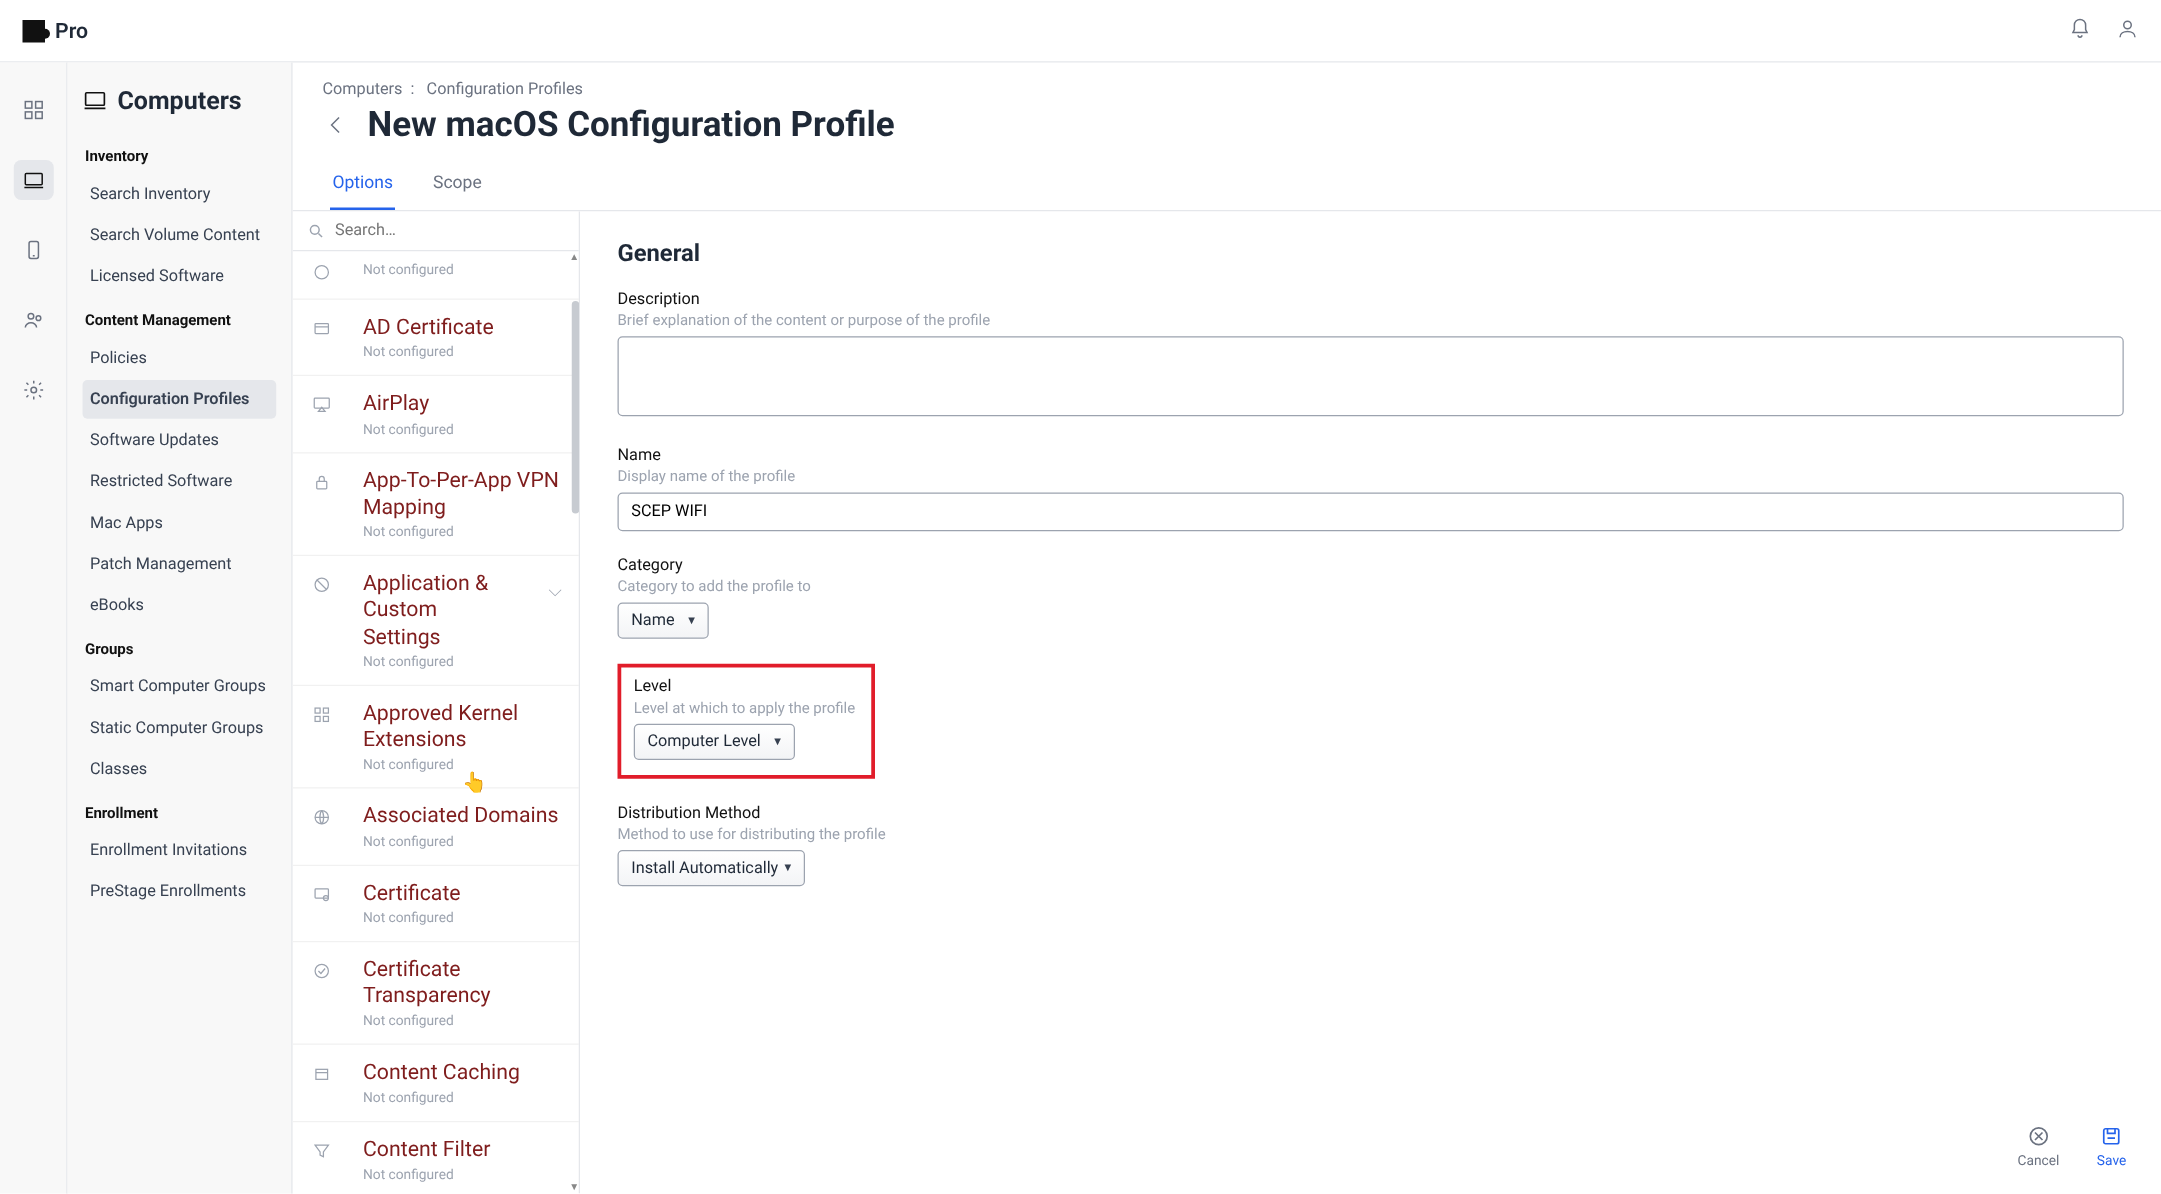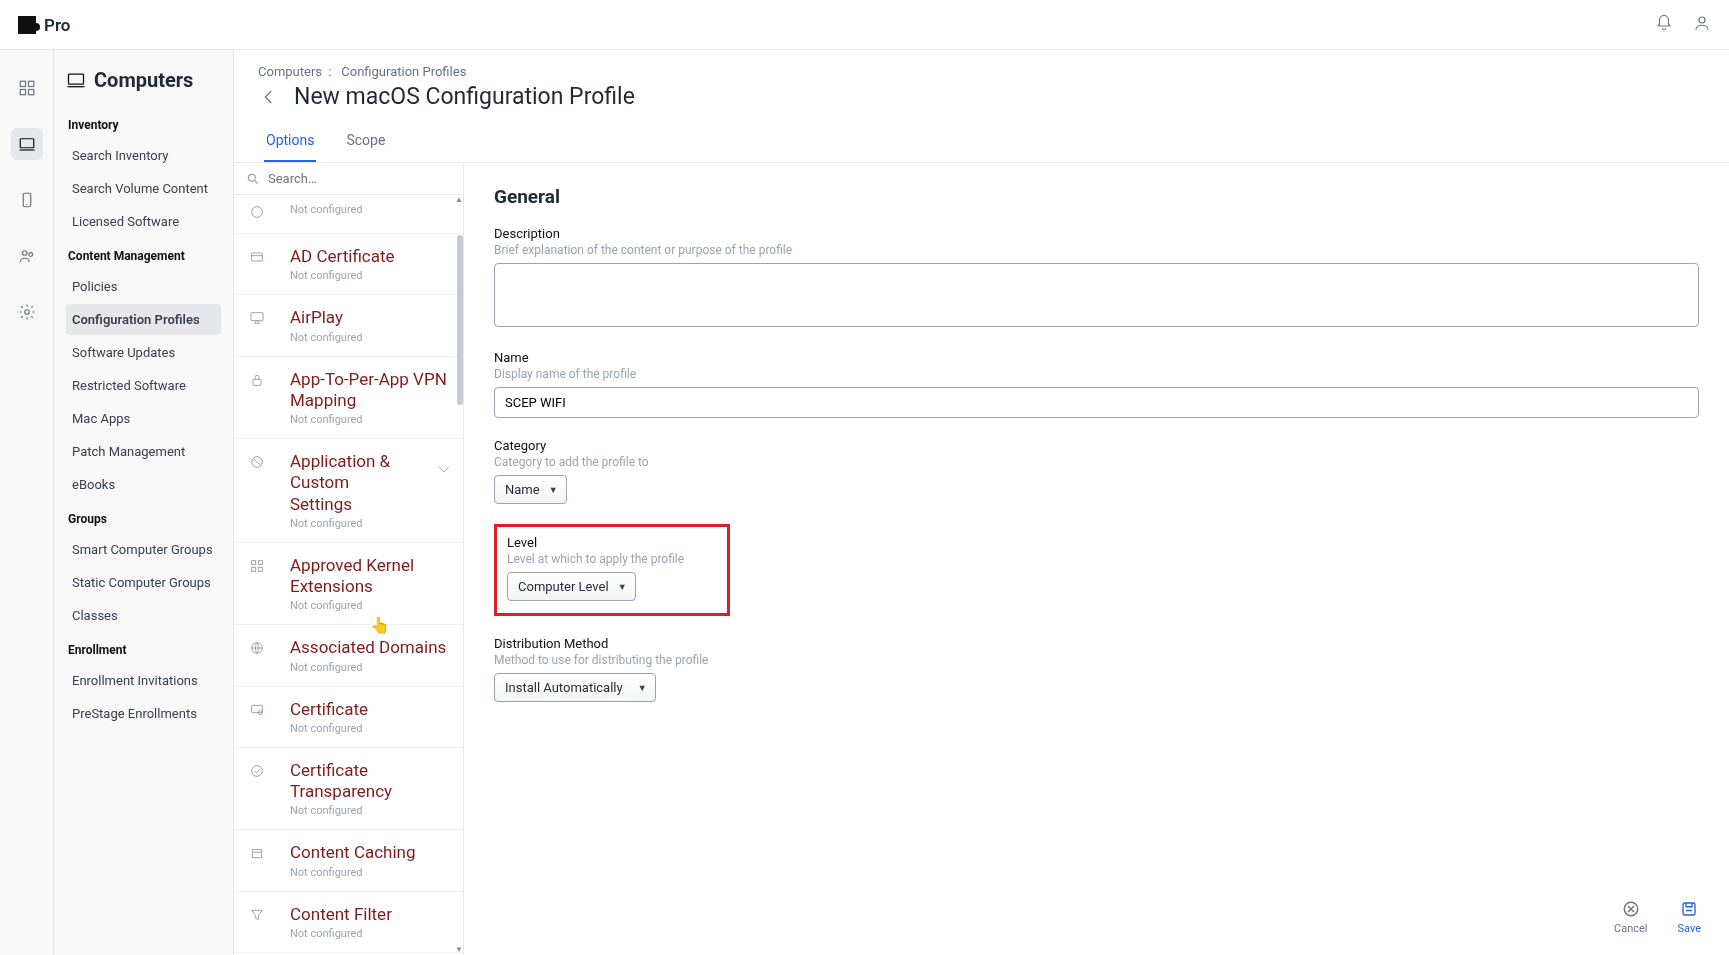--- a/index.html
+++ b/index.html
@@ -17,21 +17,21 @@
 .sidebar{width:180px;background:#f8f8f8;border-right:1px solid #e5e7eb;padding:18px 12px;overflow-y:auto}
 .side-title{display:flex;align-items:center;gap:8px;font-weight:700;font-size:20px;margin-bottom:26px}
 .side-section-label{font-size:12px;font-weight:700;color:#111;margin:12px 2px 8px}
 .side-item{padding:8px 6px;font-size:13px;color:#374151;border-radius:4px;cursor:pointer;margin:2px 0}
 .side-item.active{background:#e5e7eb;font-weight:600}
 .main{flex:1;display:flex;flex-direction:column;overflow:hidden}
 .crumbs{padding:14px 24px 4px;font-size:13px;color:#6b7280}
 .crumbs a{color:#6b7280;text-decoration:none}
 .page-title-row{display:flex;align-items:center;gap:14px;padding:0 24px 10px}
 .back-btn{width:22px;height:22px;display:flex;align-items:center;justify-content:center;color:#6b7280;cursor:pointer}
-.page-title{font-size:23px;font-weight:400}
+.page-title{font-size:28px;font-weight:700}
 .tabs{display:flex;gap:28px;padding:0 30px;border-bottom:1px solid #e5e7eb}
 .tab{padding:12px 2px;font-size:14px;color:#6b7280;cursor:pointer;border-bottom:2px solid transparent}
 .tab.active{color:#2563eb;border-bottom-color:#2563eb}
 .content-row{display:flex;flex:1;overflow:hidden}
 .payloads{width:230px;border-right:1px solid #e5e7eb;display:flex;flex-direction:column}
 .pl-search{border-bottom:1px solid #e5e7eb;padding:8px 12px;display:flex;align-items:center;gap:8px}
 .pl-search input{border:none;outline:none;background:transparent;font-size:13px;flex:1}
 .pl-scroll{flex:1;overflow-y:auto;position:relative}
 .pl-item{display:flex;align-items:flex-start;gap:24px;padding:12px 14px;border-bottom:1px solid #f1f1f1;cursor:pointer}
 .pl-icon{width:18px;height:18px;flex-shrink:0;display:flex;align-items:center;justify-content:center;color:#9ca3af;margin-top:2px}
@@ -41,23 +41,23 @@
 .pl-sub{font-size:11px;color:#9ca3af;margin-top:2px}
 .pl-chevron{color:#9ca3af;font-size:14px;padding-top:8px}
 .detail{flex:1;padding:22px 30px;overflow-y:auto;position:relative;padding-bottom:80px}
 .detail h2{font-size:19px;font-weight:700;margin-bottom:18px}
 .field{margin-bottom:20px}
 .field-label{font-size:13px;color:#111;margin-bottom:2px}
 .field-hint{font-size:12px;color:#9ca3af;margin-bottom:6px}
 .text-input{width:100%;border:1px solid #9ca3af;border-radius:4px;padding:7px 10px;font-size:13px;outline:none}
 .textarea{width:100%;border:1px solid #9ca3af;border-radius:4px;padding:7px 10px;font-size:13px;outline:none;height:64px;resize:none}
 .select{border:1px solid #9ca3af;border-radius:4px;padding:6px 26px 6px 10px;font-size:13px;background:linear-gradient(#fff,#f3f4f6);display:inline-flex;align-items:center;position:relative;cursor:pointer}
-.select.wide{padding-right:32px}
+.select.wide{padding-right:20px}
 .select::after{content:"▼";font-size:9px;color:#374151;position:absolute;right:8px}
-.highlight-box{border:3px solid #e11d2a;padding:8px 10px 12px;margin-bottom:20px;width:236px}
+.highlight-box{border:3px solid #e11d2a;padding:8px 10px 12px;margin-bottom:20px;width:206px}
 .highlight-box .field{margin-bottom:0}
 .footer{position:absolute;bottom:20px;right:28px;display:flex;gap:30px}
 .foot-btn{display:flex;flex-direction:column;align-items:center;gap:4px;font-size:11px;color:#6b7280;cursor:pointer}
 .foot-btn.save{color:#2563eb}
 .scroll-track{position:absolute;right:0;top:0;bottom:0;width:8px}
 .scroll-thumb{position:absolute;right:0;top:40px;width:6px;height:170px;background:#c7cbd1;border-radius:3px}
 .scroll-arrow{position:absolute;right:0;width:8px;height:10px;font-size:8px;color:#888;text-align:center;cursor:pointer}
 .cursor-pointer{position:absolute;left:370px;top:616px;font-size:16px;pointer-events:none}
 </style>
 </head>

